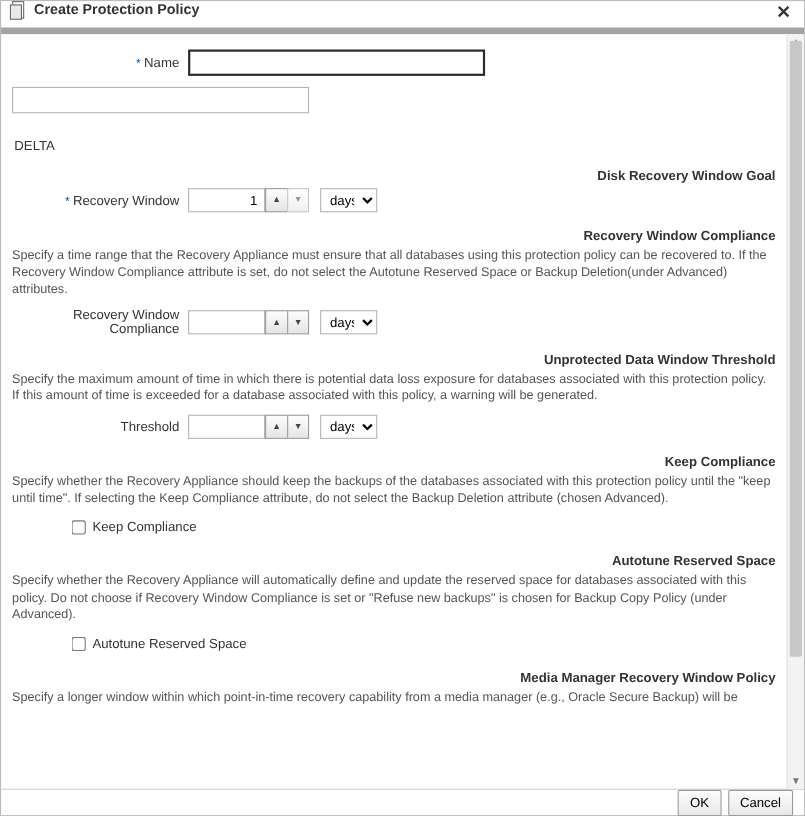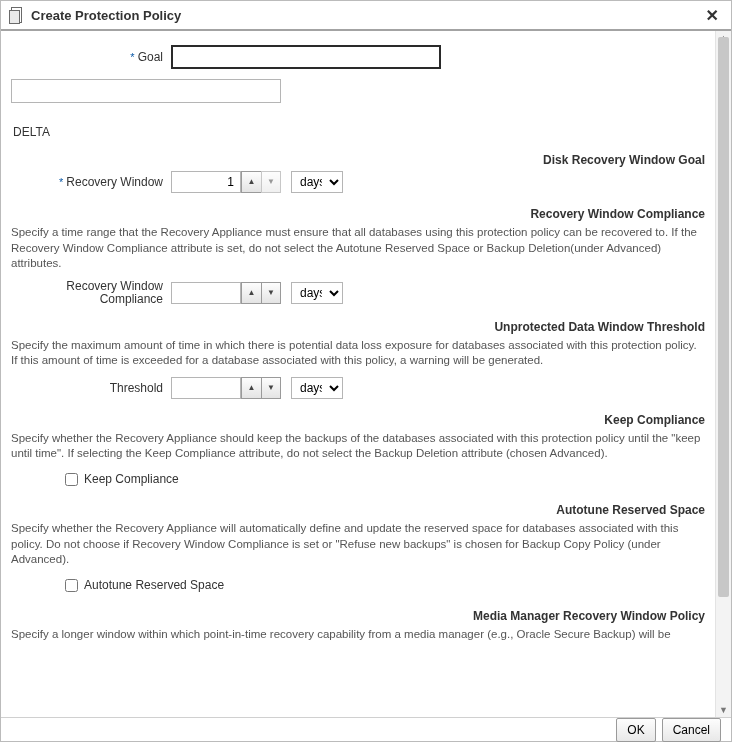--- a/index.html
+++ b/index.html
@@ -1,18 +1,18 @@
 <!DOCTYPE html>
 <html><head>
 <meta charset="utf-8">
 <style>
   * { box-sizing: border-box; }
   html, body { margin:0; padding:0; font-family: Arial, Helvetica, sans-serif; font-size:12px; color:#333; background:#fff; }
   .dialog { width:732px; height:742px; border:1px solid #bbb; display:flex; flex-direction:column; position:relative; }
-  .titlebar { height:30px; border-bottom:2px solid #a3a3a3; display:flex; align-items:center; padding:0 8px; }
+  .titlebar { height:30px; border-bottom:6px solid #a3a3a3; display:flex; padding:0 8px; }
   .titlebar .title { font-weight:bold; font-size:13px; flex:1 1 auto; }
   .title-icon { width:16px; height:16px; margin-right:6px; display:inline-block; position:relative; }
   .title-icon::before { content:""; position:absolute; left:2px; top:0; width:9px; height:14px; border:1px solid #6a6a6a; background:#fff; }
   .title-icon::after { content:""; position:absolute; left:0; top:3px; width:9px; height:12px; border:1px solid #6a6a6a; background:#eaeaea; }
   .close-x { font-size:16px; font-weight:bold; color:#333; cursor:pointer; padding:0 4px; }
   .body-wrap { flex:1 1 auto; position:relative; overflow:hidden; }
   .scroll-area { position:absolute; left:0; right:16px; top:0; bottom:0; overflow:hidden; padding:14px 10px 8px 10px; }
   .scrollbar { position:absolute; right:0; top:0; bottom:0; width:16px; background:#f3f3f3; border-left:1px solid #e3e3e3; }
   .scroll-thumb { position:absolute; left:2px; right:2px; top:6px; height:560px; background:#c7c7c7; border-radius:2px; }
   .scroll-arrow { position:absolute; left:0; right:0; height:14px; display:flex; align-items:center; justify-content:center; color:#777; font-size:9px; }
@@ -57,21 +57,21 @@
     <div class="cursor">
       <svg width="16" height="20" viewBox="0 0 16 20">
         <path d="M1 1 L1 15 L4 12 L7 18 L9 17 L6 11 L11 11 Z" fill="#fff" stroke="#000" stroke-width="1"></path>
       </svg>
     </div>
 
     <div class="scroll-area">
 
       <div class="form-row">
         <div class="form-label">
-          <span class="req">*</span><span>Goal</span>
+          <span class="req">*</span><span>Name</span>
         </div>
         <input type="text" class="text-field focused" style="width: 270px;" value="">
       </div>
 
       <div class="form-row">
         <input type="text" class="text-field" style="width: 270px;" value="">
       </div>
 
       <div class="form-row">
         <div class="static-value">DELTA</div>

